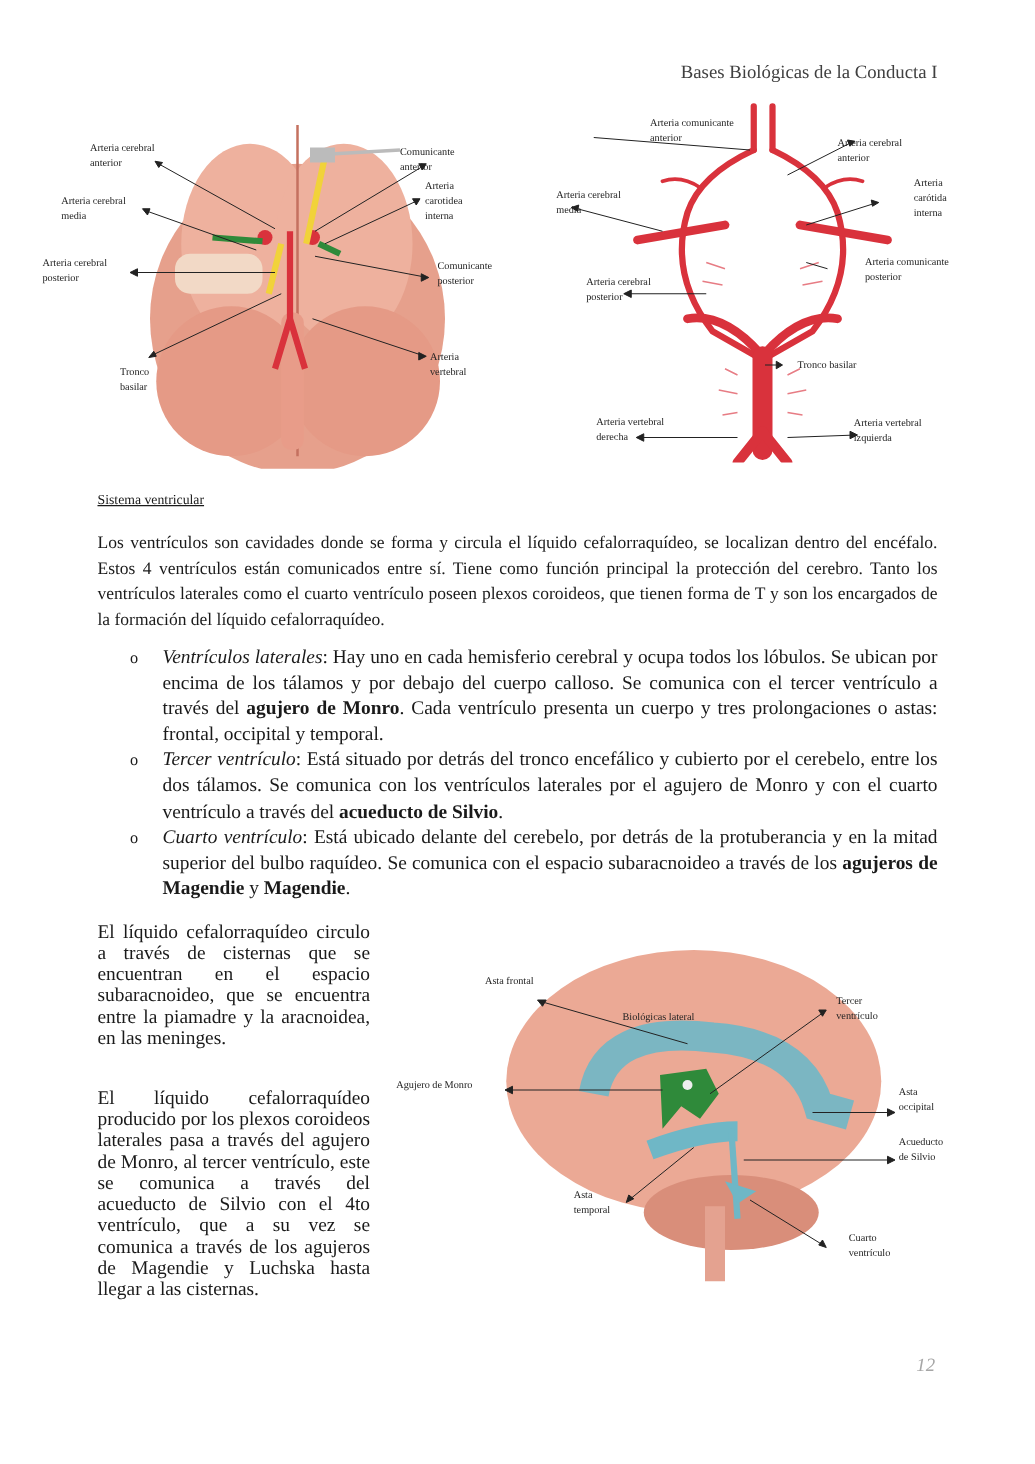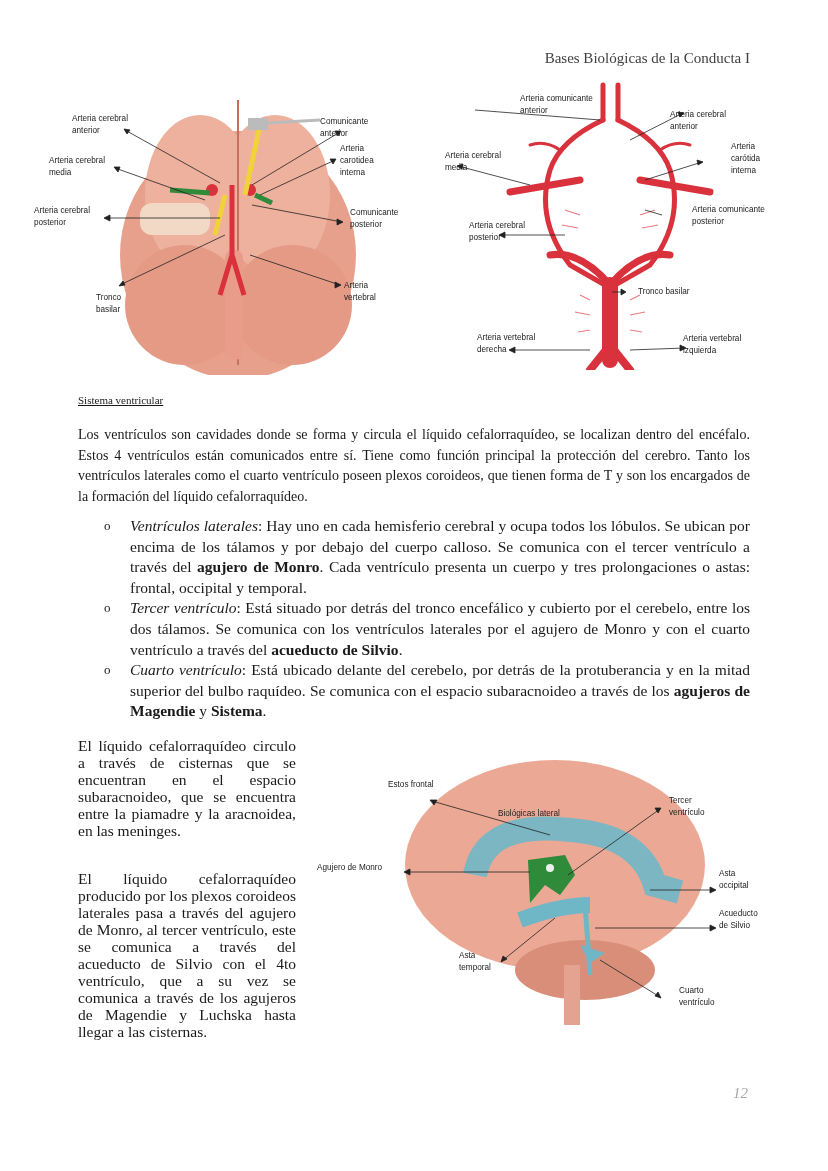--- a/index.html
+++ b/index.html
@@ -1,20 +1,20 @@
 <!DOCTYPE html>
 <html><head>
 <meta charset="utf-8">
 <style>
   html, body { margin:0; padding:0; background:#ffffff; }
   body { width:828px; height:1171px; position:relative; overflow:hidden;
          font-family:"Liberation Serif","DejaVu Serif",serif; color:#1a1a1a; }
   .header { position:absolute; top:50px; right:78px; font-size:15px; color:#404040; }
   .fig { position:absolute; }
-  .lbl { position:absolute; font-family:Liberation Sans, sans-serif; font-size:8.2px; line-height:12px; color:#222; white-space:pre; }
+  .lbl { position:absolute; font-family:Liberation Serif, serif; font-size:8.2px; line-height:12px; color:#222; white-space:pre; }
   svg.lines { position:absolute; left:0; top:0; }
   .section-title { position:absolute; left:78px; top:394px; font-size:11px; text-decoration:underline; }
   .para { position:absolute; left:78px; width:672px; font-size:14px; line-height:20.6px; text-align:justify; }
   .bullets { position:absolute; left:78px; top:516px; width:672px; margin:0; padding:0; list-style:none; }
   .bullets li { position:relative; padding-left:52px; font-size:15.5px; line-height:20.6px; text-align:justify; }
   .bullets li .mark { position:absolute; left:26px; top:0; font-size:13px; }
   .side { position:absolute; left:78px; width:218px; font-size:15.5px; line-height:17px; text-align:justify; }
   .pagenum { position:absolute; top:1085px; left:733px; font-size:15px; color:#a6a6a6;font-style:italic; }
 </style>
 </head>
@@ -138,21 +138,21 @@
 <div class="para" style="top:425px;">Los ventrículos son cavidades donde se forma y circula el líquido cefalorraquídeo, se localizan dentro del encéfalo. Estos 4 ventrículos están comunicados entre sí. Tiene como función principal la protección del cerebro. Tanto los ventrículos laterales como el cuarto ventrículo poseen plexos coroideos, que tienen forma de T y son los encargados de la formación del líquido cefalorraquídeo.</div>
 
 <ul class="bullets">
   <li>
     <span class="mark">o</span><i>Ventrículos laterales</i><span>: Hay uno en cada hemisferio cerebral y ocupa todos los lóbulos. Se ubican por encima de los tálamos y por debajo del cuerpo calloso. Se comunica con el tercer ventrículo a través del </span><b>agujero de Monro</b><span>. Cada ventrículo presenta un cuerpo y tres prolongaciones o astas: frontal, occipital y temporal.</span>
   </li>
   <li>
     <span class="mark">o</span><i>Tercer ventrículo</i><span>: Está situado por detrás del tronco encefálico y cubierto por el cerebelo, entre los dos tálamos. Se comunica con los ventrículos laterales por el agujero de Monro y con el cuarto ventrículo a través del </span><b>acueducto de Silvio</b><span>.</span>
   </li>
   <li>
-    <span class="mark">o</span><i>Cuarto ventrículo</i><span>: Está ubicado delante del cerebelo, por detrás de la protuberancia y en la mitad superior del bulbo raquídeo. Se comunica con el espacio subaracnoideo a través de los </span><b>agujeros de Magendie</b><span> y </span><b>Sistema</b><span>.</span>
+    <span class="mark">o</span><i>Cuarto ventrículo</i><span>: Está ubicado delante del cerebelo, por detrás de la protuberancia y en la mitad superior del bulbo raquídeo. Se comunica con el espacio subaracnoideo a través de los </span><b>agujeros de Magendie</b><span> y </span><b>Magendie</b><span>.</span>
   </li>
 </ul>
 
 <div class="side" style="top:737px;">El líquido cefalorraquídeo circulo a través de cisternas que se encuentran en el espacio subaracnoideo, que se encuentra entre la piamadre y la aracnoidea, en las meninges.</div>
 <div class="side" style="top:870px;">El líquido cefalorraquídeo producido por los plexos coroideos laterales pasa a través del agujero de Monro, al tercer ventrículo, este se comunica a través del acueducto de Silvio con el 4to ventrículo, que a su vez se comunica a través de los agujeros de Magendie y Luchska hasta llegar a las cisternas.</div>
 
 <div class="fig" style="left:310px;top:735px;width:470px;height:300px;">
   <svg class="lines" width="470" height="300">
     <ellipse cx="245" cy="130" rx="150" ry="105" fill="#eba995"></ellipse>
     <ellipse cx="275" cy="235" rx="70" ry="30" fill="#d98e7a"></ellipse>
@@ -173,21 +173,21 @@
       <line x1="405" y1="155" x2="340" y2="155"></line>
         <polygon points="406,155 400,152 400,158"></polygon>
       <line x1="405" y1="193" x2="285" y2="193"></line>
         <polygon points="406,193 400,190 400,196"></polygon>
       <line x1="192" y1="226" x2="245" y2="183"></line>
         <polygon points="191,227 193,221 197,224"></polygon>
       <line x1="350" y1="262" x2="290" y2="225"></line>
         <polygon points="351,263 345,261 348,257"></polygon>
     </g>
   </svg>
-  <div class="lbl" style="left:78px;top:44px;">Estos frontal</div>
+  <div class="lbl" style="left:78px;top:44px;">Asta frontal</div>
   <div class="lbl" style="left:188px;top:73px;">Biológicas lateral</div>
   <div class="lbl" style="left:359px;top:60px;">Tercer
 ventrículo</div>
   <div class="lbl" style="left:7px;top:127px;">Agujero de Monro</div>
   <div class="lbl" style="left:409px;top:133px;">Asta
 occipital</div>
   <div class="lbl" style="left:409px;top:173px;">Acueducto
 de Silvio</div>
   <div class="lbl" style="left:149px;top:215px;">Asta
 temporal</div>

